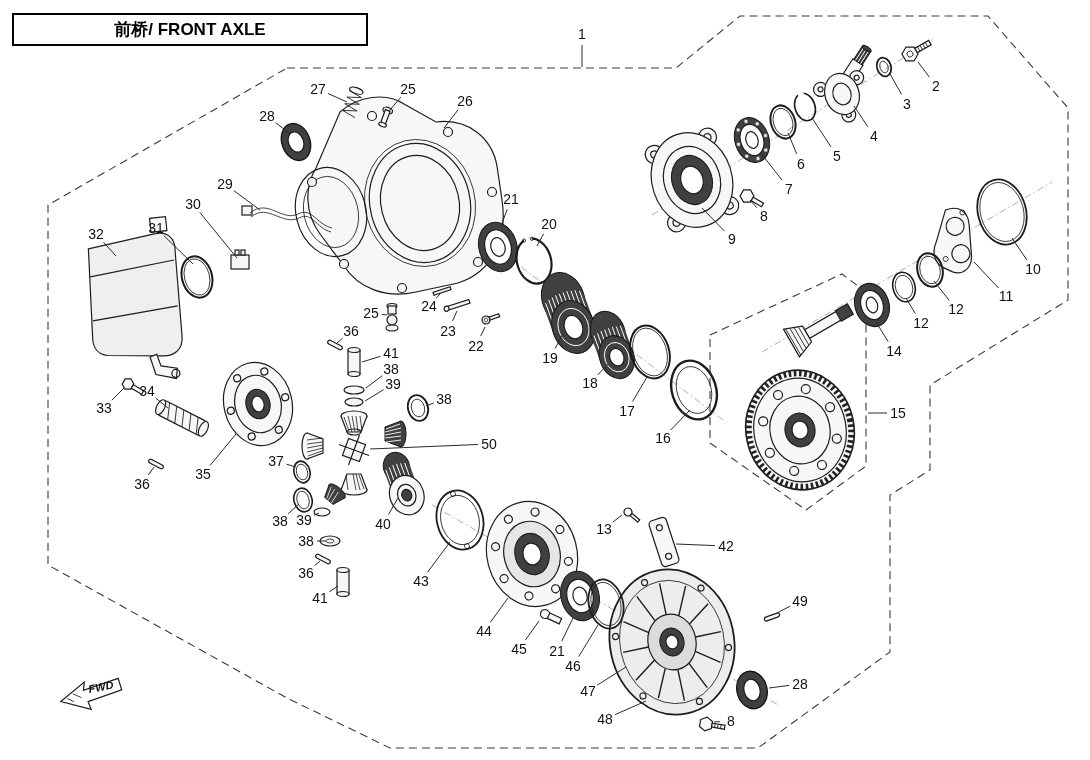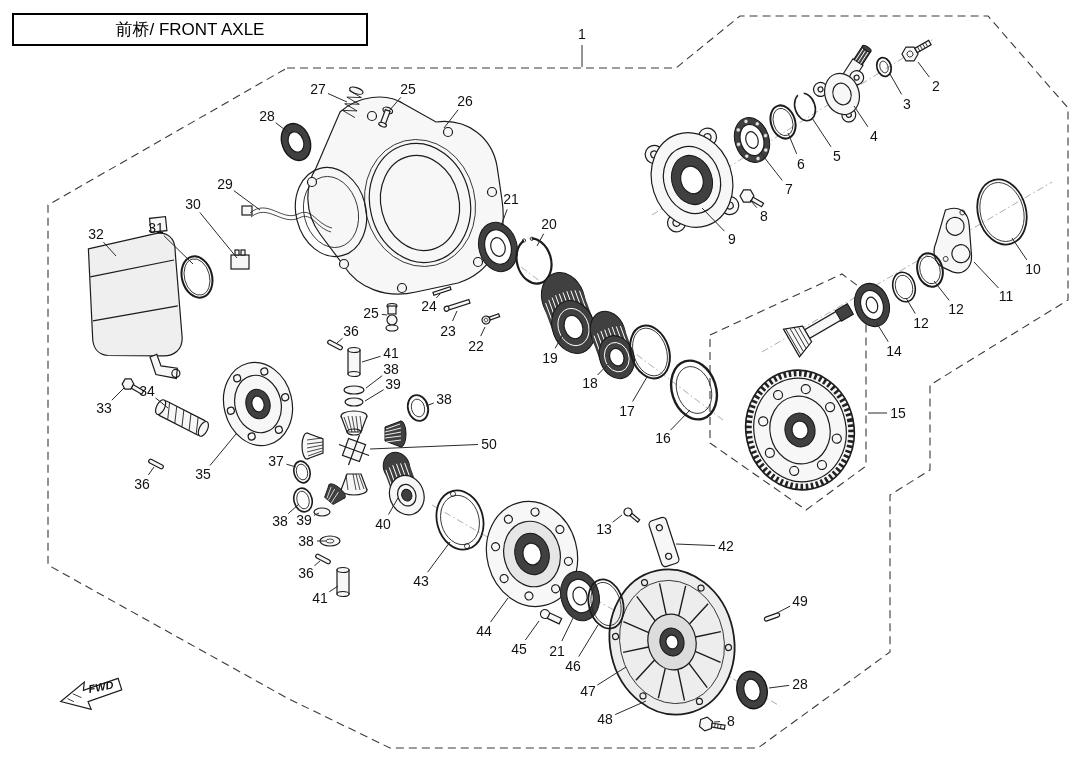--- a/index.html
+++ b/index.html
@@ -1,18 +1,18 @@
 <!DOCTYPE html>
 <html><head>
 <meta charset="utf-8">
 <style>
   html,body{margin:0;padding:0;background:#fff;font-family:"Liberation Sans",sans-serif;}
   .page{position:relative;width:1090px;height:760px;background:#fff;overflow:hidden;}
   .title-box{position:absolute;left:12px;top:13px;width:352px;height:29px;border:2px solid #000;
-    display:flex;align-items:center;justify-content:center;font-weight:normal;font-size:17px;color:#000;}
+    display:flex;align-items:center;justify-content:center;font-weight:bold;font-size:17px;color:#000;}
   svg{position:absolute;left:0;top:0;}
   .p  {fill:none;stroke:#1c1c1c;stroke-width:1.2px;}
   .pf {fill:#f7f7f7;stroke:#1c1c1c;stroke-width:1.2px;}
   .pd {fill:#404040;stroke:#161616;stroke-width:1px;}
   .thin{stroke-width:0.8px;}
   .w  {fill:none;stroke:#ffffff;stroke-width:0.9px;}
   .dash{fill:none;stroke:#3a3a3a;stroke-width:1.1px;stroke-dasharray:8 5;}
   .axis{fill:none;stroke:#8a8a8a;stroke-width:0.7px;stroke-dasharray:7 3 1.5 3;}
   .leader{stroke:#2a2a2a;stroke-width:1px;}
   .callout{font-family:"Liberation Sans",sans-serif;font-size:14px;fill:#111;}

